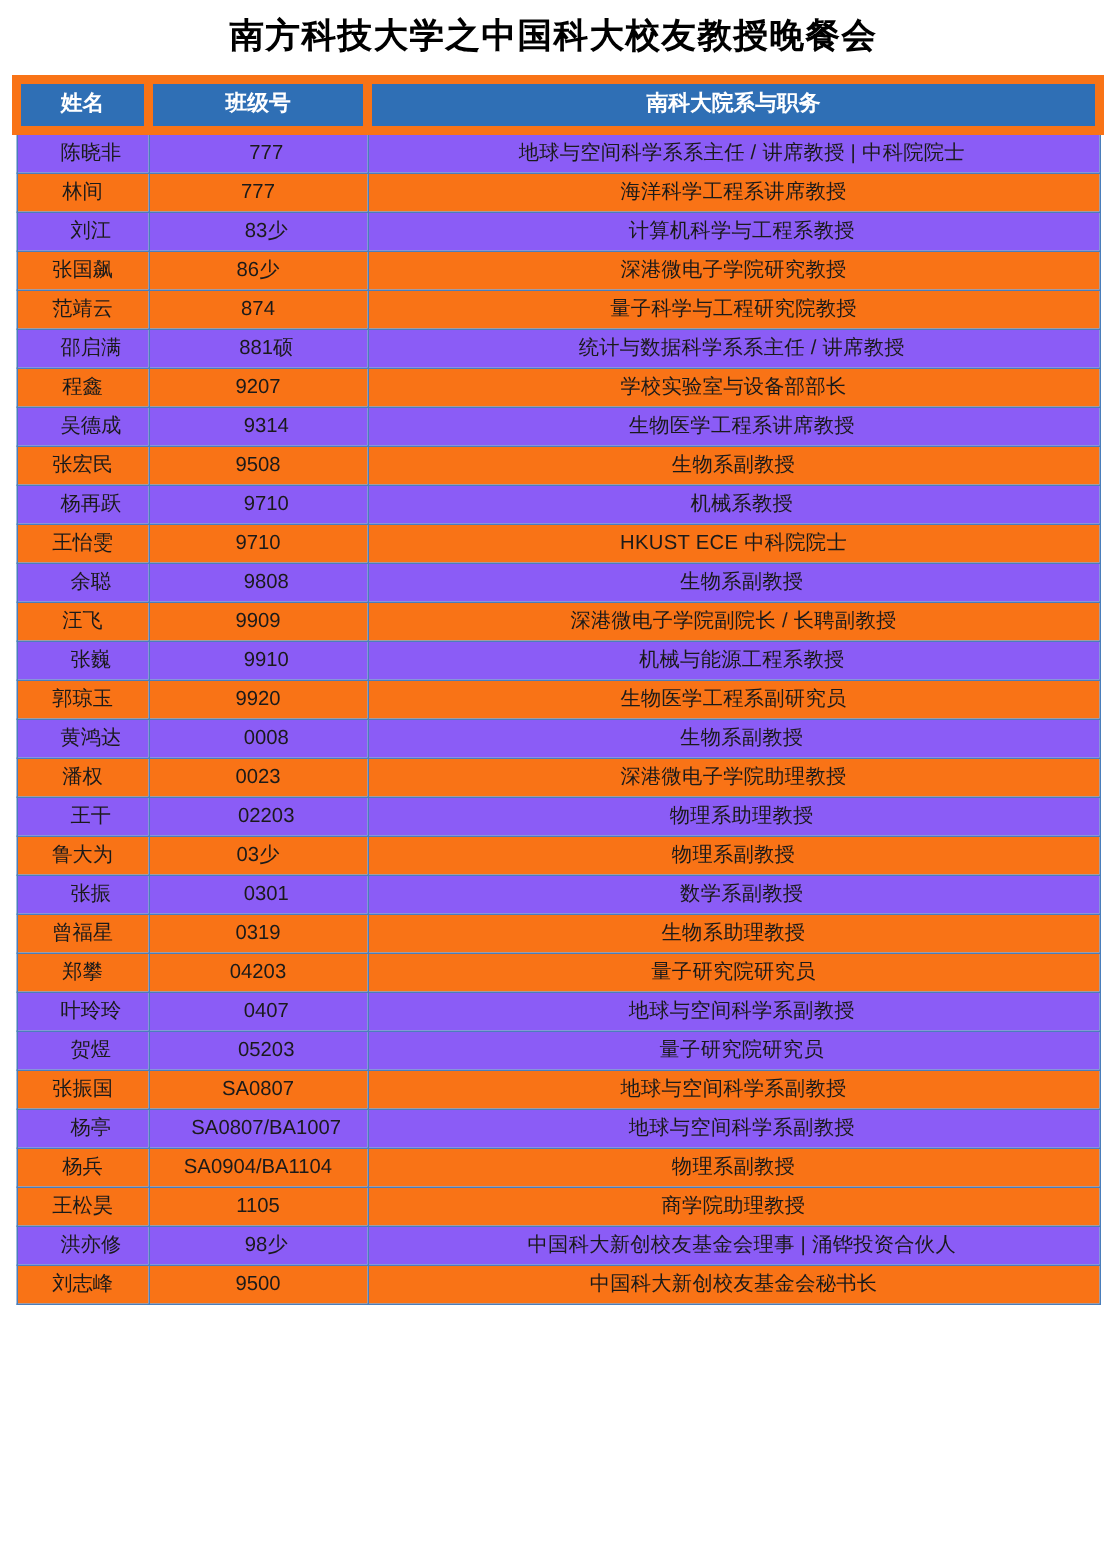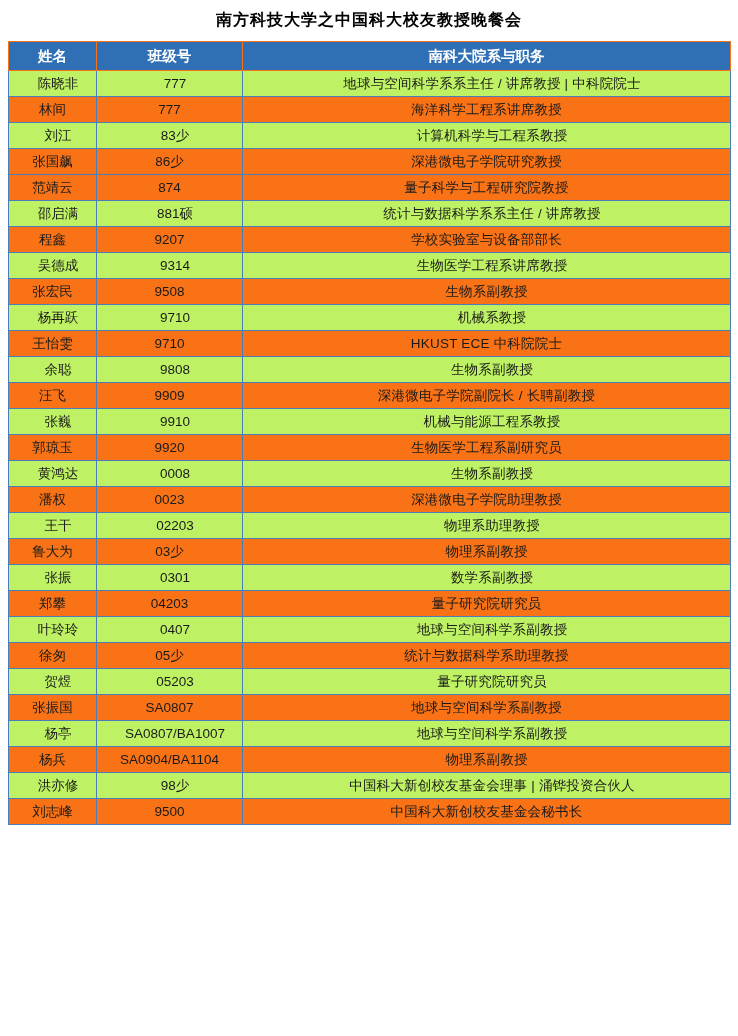--- a/index.html
+++ b/index.html
@@ -14,21 +14,21 @@
   }
   .page {
     width: 738px;
     box-sizing: border-box;
     padding: 0;
   }
   .title {
     text-align: center;
     font-family: "Liberation Serif", "DejaVu Serif", serif;
     font-weight: bold;
-    font-size: 16px;
+    font-size: 23px;
     letter-spacing: 1px;
     color: #000000;
     padding: 10px 0 12px 0;
     line-height: 1.2;
   }
   table.roster {
     border-collapse: collapse;
     width: 722px;
     margin: 0 8px 6px 8px;
     table-layout: fixed;
@@ -43,26 +43,26 @@
     line-height: 1.15;
     white-space: nowrap;
     overflow: hidden;
   }
   table.roster thead th {
     background: #2f6fb5;
     color: #ffffff;
     font-weight: bold;
     font-size: 14.5px;
     height: 28px;
-    border: 1px solid #f97316;
+    border: 6px solid #f97316;
   }
   col.c-name { width: 88px; }
   col.c-class { width: 146px; }
   col.c-role { width: 488px; }
-  tbody tr.odd td { background: #bef264; padding-left: 13px; }
+  tbody tr.odd td { background: #8b5cf6; padding-left: 13px; }
   tbody tr.even td { background: #f97316; }
   td.name { font-weight: normal; }
   td.role { letter-spacing: 0.2px; margin-left: 16px; }
 </style>
 </head>
 <body>
 
 <div class="page">
 
   <div class="title">南方科技大学之中国科大校友教授晚餐会</div>
@@ -175,54 +175,59 @@
           <td class="name">鲁大为</td>
           <td class="class">03少</td>
           <td class="role">物理系副教授</td>
         </tr>
         <tr class="odd">
           <td class="name">张振</td>
           <td class="class">0301</td>
           <td class="role">数学系副教授</td>
         </tr>
         <tr class="even">
+          <td class="name">曾福星</td>
+          <td class="class">0319</td>
+          <td class="role">生物系助理教授</td>
+        </tr>
+        <tr class="even">
           <td class="name">郑攀</td>
           <td class="class">04203</td>
           <td class="role">量子研究院研究员</td>
         </tr>
         <tr class="odd">
           <td class="name">叶玲玲</td>
           <td class="class">0407</td>
           <td class="role">地球与空间科学系副教授</td>
         </tr>
-        <tr class="even">
-          <td class="name">徐匆</td>
-          <td class="class">05少</td>
-          <td class="role">统计与数据科学系助理教授</td>
-        </tr>
         <tr class="odd">
           <td class="name">贺煜</td>
           <td class="class">05203</td>
           <td class="role">量子研究院研究员</td>
         </tr>
         <tr class="even">
           <td class="name">张振国</td>
           <td class="class">SA0807</td>
           <td class="role">地球与空间科学系副教授</td>
         </tr>
         <tr class="odd">
           <td class="name">杨亭</td>
           <td class="class">SA0807/BA1007</td>
           <td class="role">地球与空间科学系副教授</td>
         </tr>
         <tr class="even">
           <td class="name">杨兵</td>
           <td class="class">SA0904/BA1104</td>
           <td class="role">物理系副教授</td>
         </tr>
+        <tr class="even">
+          <td class="name">王松昊</td>
+          <td class="class">1105</td>
+          <td class="role">商学院助理教授</td>
+        </tr>
         <tr class="odd">
           <td class="name">洪亦修</td>
           <td class="class">98少</td>
           <td class="role">中国科大新创校友基金会理事 | 涌铧投资合伙人</td>
         </tr>
         <tr class="even">
           <td class="name">刘志峰</td>
           <td class="class">9500</td>
           <td class="role">中国科大新创校友基金会秘书长</td>
         </tr>

